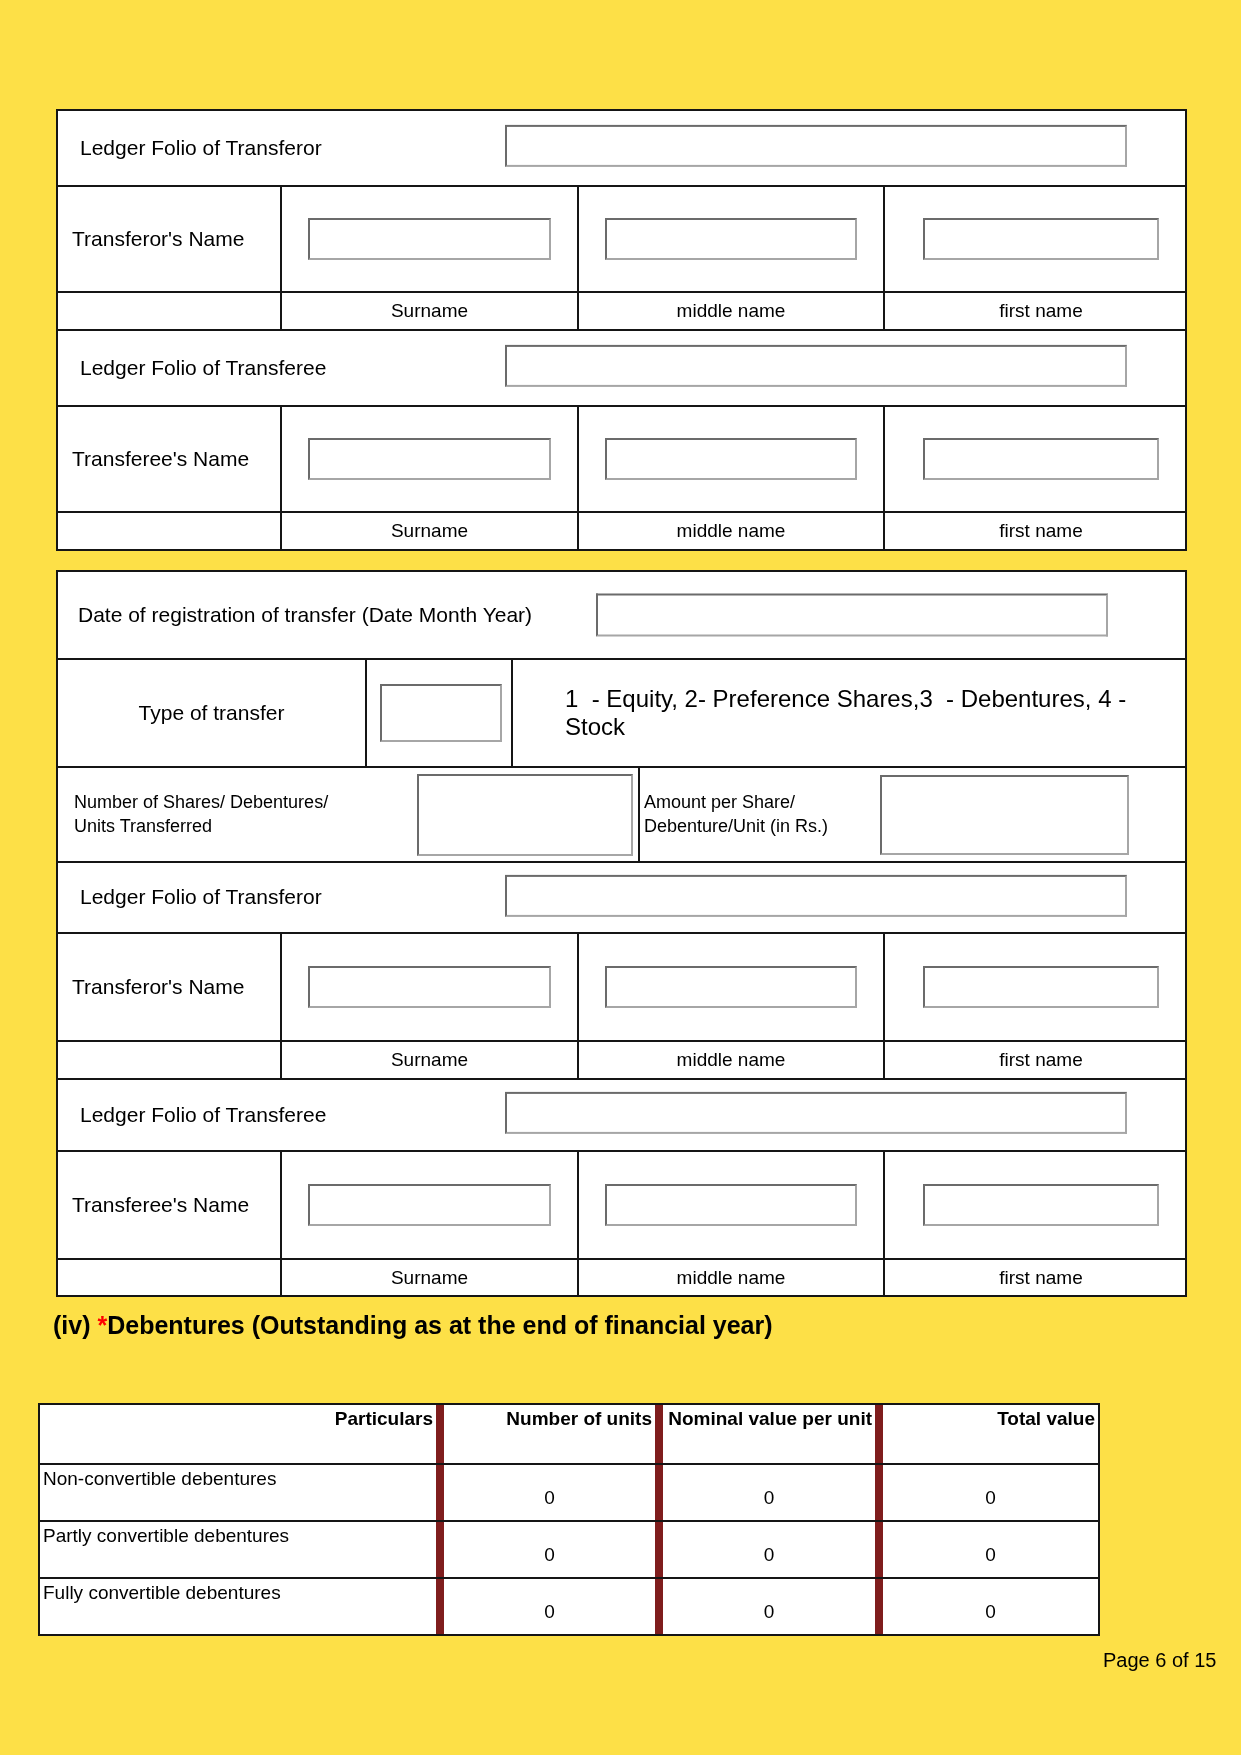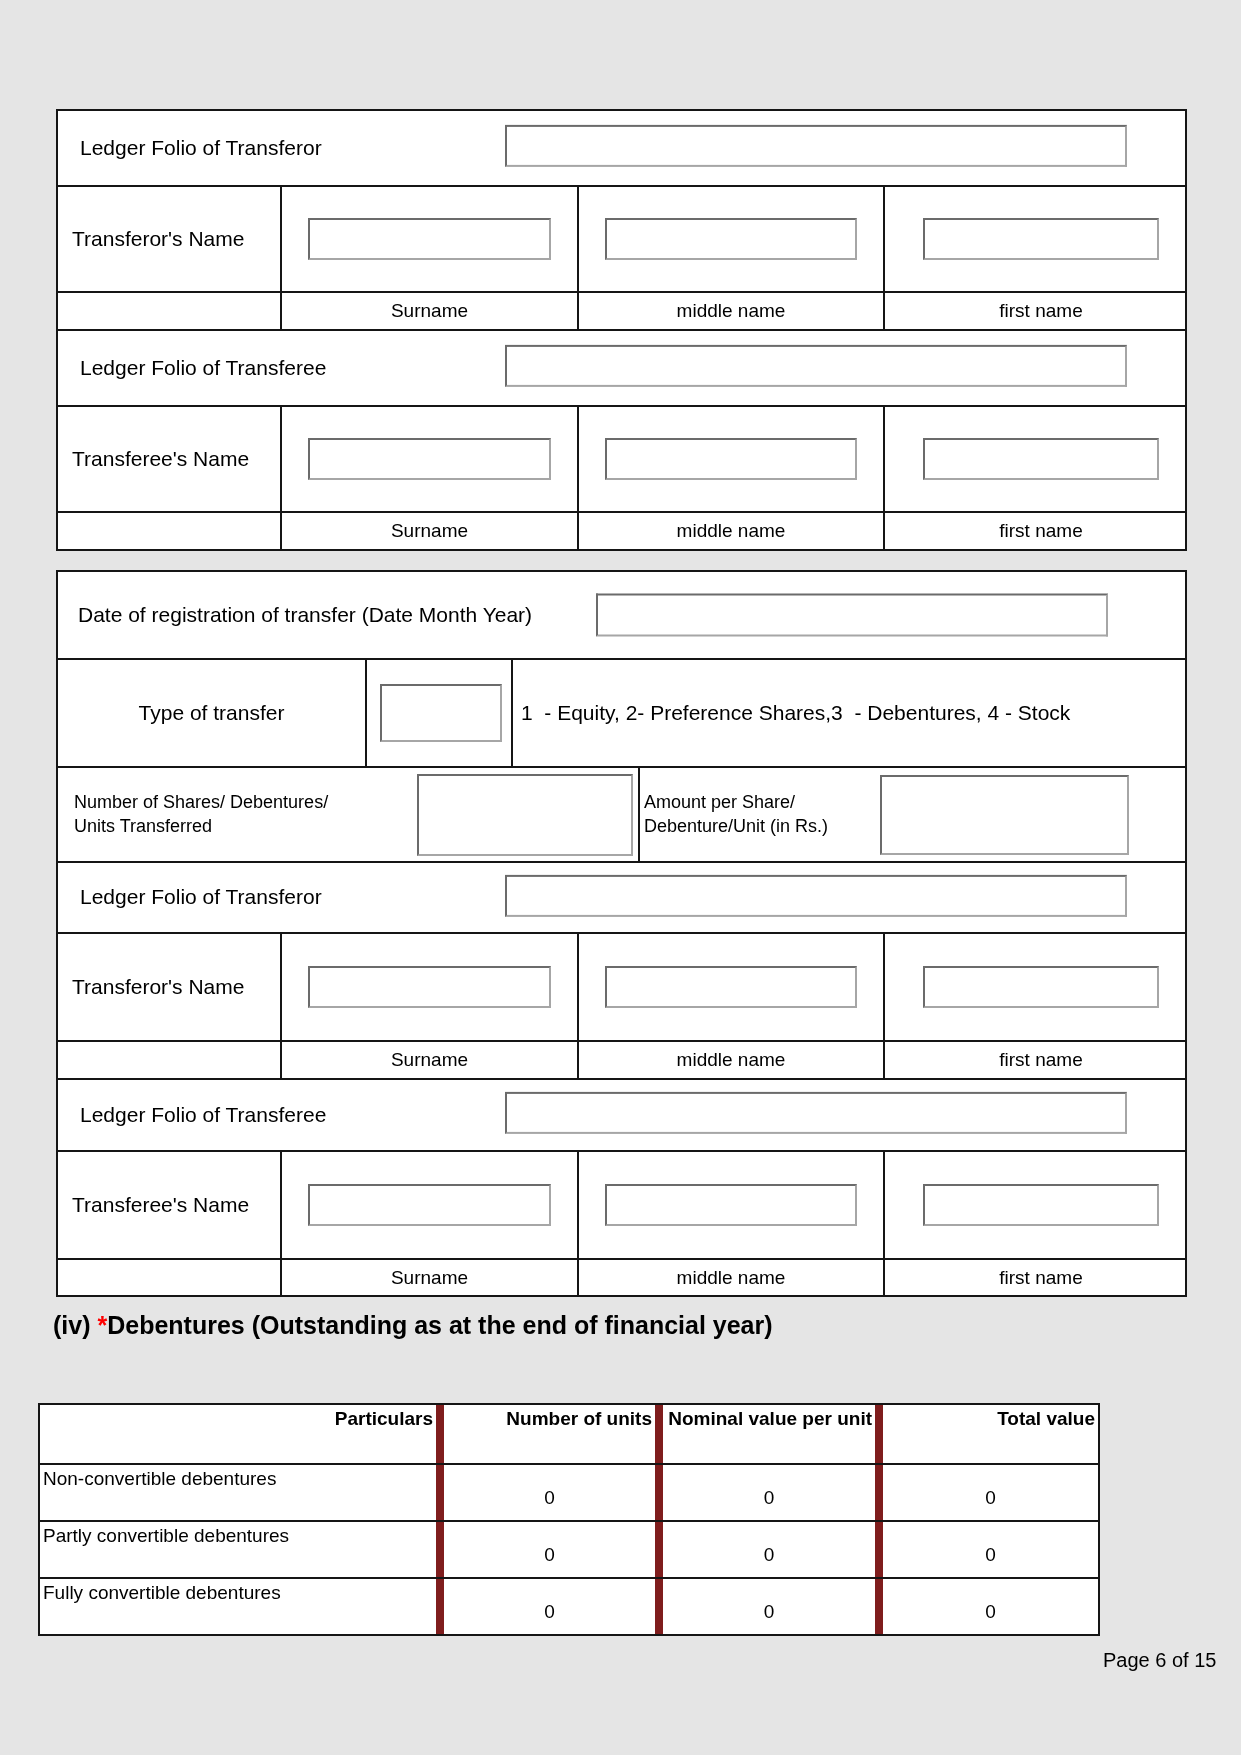--- a/index.html
+++ b/index.html
@@ -1,18 +1,18 @@
 <!DOCTYPE html>
 <html><head>
 <meta charset="utf-8">
 <style>
   * { margin:0; padding:0; box-sizing:border-box; }
   html,body { background:#fff; }
   .page {
-    position:relative; width:1241px; height:1755px; background:#e5e5e5;
+    position:relative; width:1241px; height:1755px; background:#fde047;
     font-family:"Liberation Sans","DejaVu Sans",sans-serif; color:#000;
     overflow:hidden;
   }
   
   .ftable { position:absolute; left:56px; width:1131px; border:2px solid #151515; background:#fff; }
   .t1 { top:109px; }
   .t2 { top:570px; }
   .frow { display:flex; border-top:2px solid #151515; position:relative; }
   .frow.first { border-top:none; }
   .fcell { position:relative; border-left:2px solid #151515; display:flex; align-items:center; }
@@ -29,21 +29,21 @@
   
   .lbl { font-size:21px; line-height:1.28; }
   .ml22 { margin-left:22px; }
   .ml20 { margin-left:20px; }
   .lblcell { padding-left:14px; }
   .centered { justify-content:center; }
   .capcell { justify-content:center; font-size:19px; }
   .lblwrap { font-size:18px; line-height:1.3; }
   .pl16 { padding-left:16px; }
   .pl8 { padding-left:4px; }
-  .legend { font-size:21px; padding-left:8px; white-space:pre-wrap; }
+  .legend { font-size:24px; padding-left:8px; white-space:pre-wrap;margin-left:44px; }
   
   .inp { background:#fff; border:2px solid #a6a6a6; border-top-color:#6b6b6b; border-left-color:#6b6b6b; }
   .inp.name { width:calc(100% - 52px); height:42px; }
   .inp.ledger { position:absolute; left:447px; top:50%; transform:translateY(-55%); width:622px; height:42px; }
   .inp.date { position:absolute; left:538px; top:50%; transform:translateY(-50%); width:512px; height:43px; }
   .inp.type { position:absolute; left:13px; top:50%; transform:translateY(-50%); width:122px; height:58px; }
   .inp.num { position:absolute; left:359px; top:50%; transform:translateY(-50%); width:216px; height:82px; }
   .inp.amt { position:absolute; left:240px; top:50%; transform:translateY(-50%); width:249px; height:80px; }
   
   .heading { position:absolute; left:53px; top:1311px; font-size:25px; font-weight:bold; }

